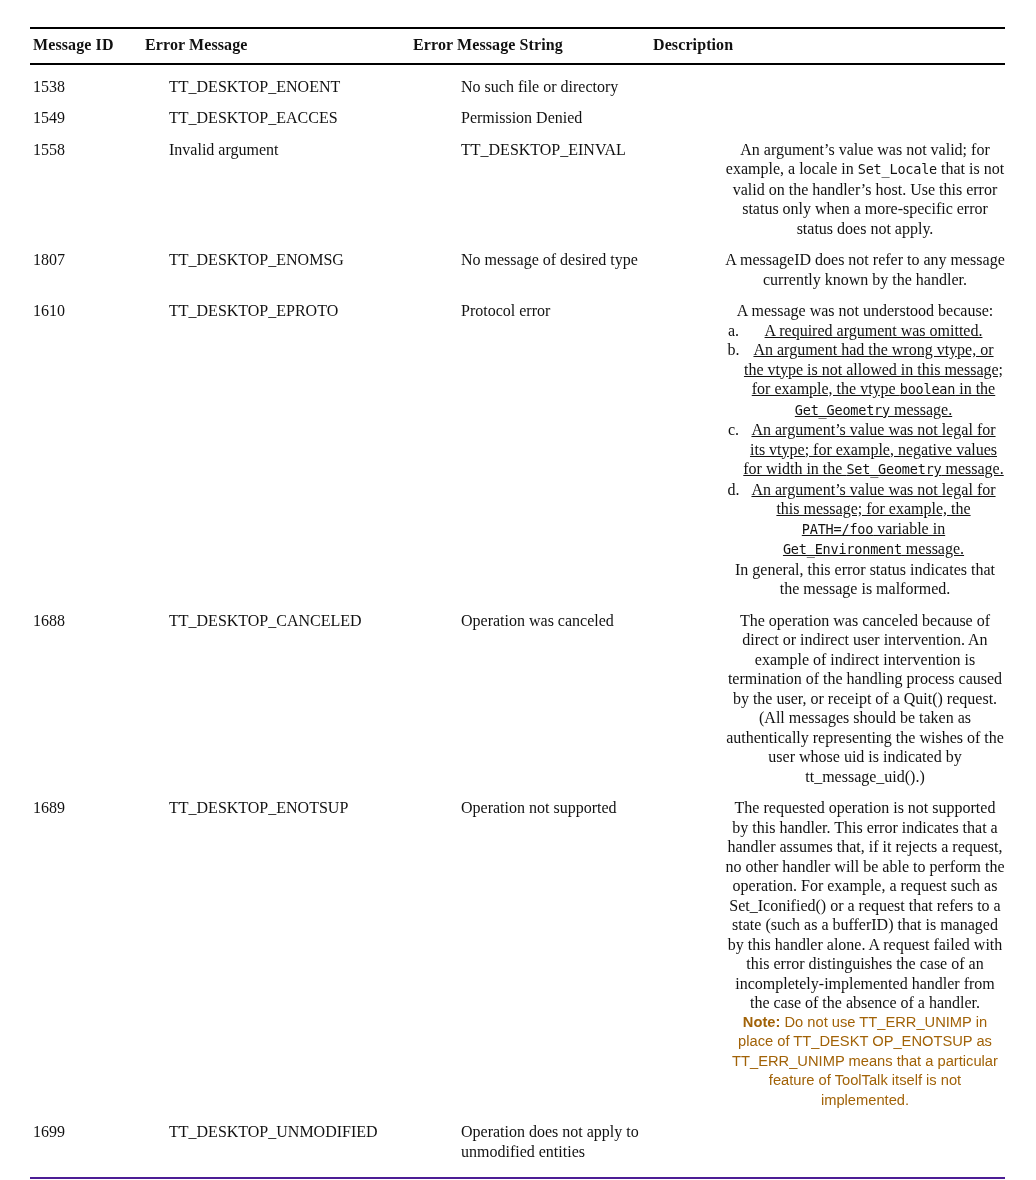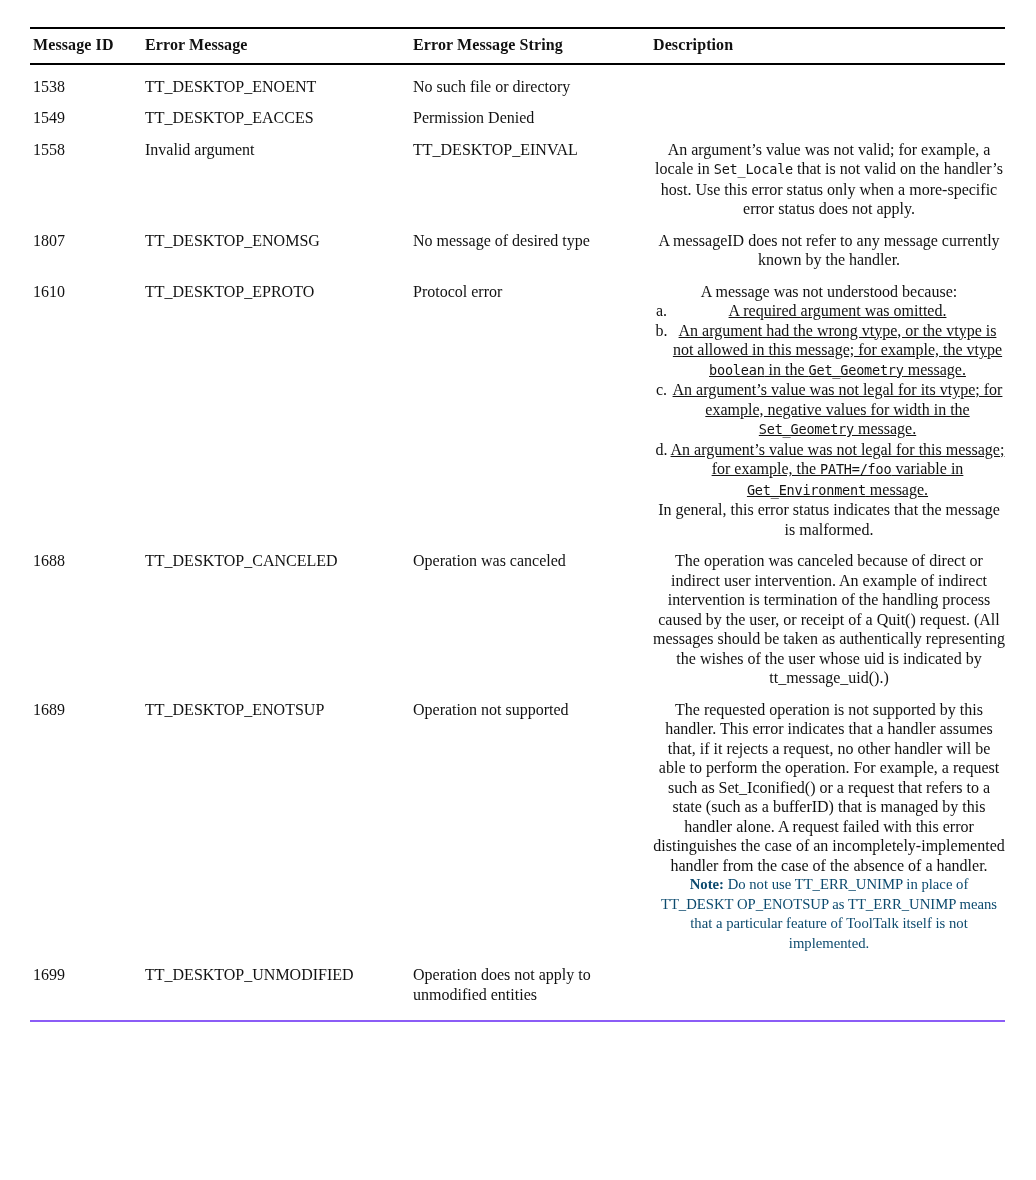--- a/index.html
+++ b/index.html
@@ -14,37 +14,38 @@
     color: #111111;
     font-family: "Liberation Serif", serif;
     font-size: 16px;
     line-height: 19.5px;
   }
   .page {
     padding: 27px 31px 0 30px;
   }
   .table {
     border-top: 2px solid #000000;
-    border-bottom: 2px solid #8b5cf6;
+    border-bottom: 2px solid #4c1d95;
   }
   .thead {
     display: grid;
     grid-template-columns: 112px 268px 240px 1fr;
     border-bottom: 2px solid #000000;
     font-weight: bold;
     padding: 6px 0 8px 0;
   }
   .thead .hcell {
     padding-left: 3px;
     padding-right: 10px;
     letter-spacing: 0.1px;
   }
   .row {
     display: grid;
     grid-template-columns: 112px 268px 240px 1fr;
+    gap: 24px;
   }
   .cell {
     padding: 12px 12px 0 3px;
   }
   .cell.desc {
     padding-right: 0;
     text-align: center;
   }
   .tbody {
     padding-bottom: 16px;
@@ -60,24 +61,24 @@
   .li .libody {
     flex: 1 1 auto;
     text-decoration: underline;
   }
   .code {
     font-family: "DejaVu Sans Mono", monospace;
     font-size: 13.5px;
     letter-spacing: -0.2px;
   }
   .note {
-    font-family: Liberation Serif, serif;
+    font-family: Liberation Sans, sans-serif;
     font-size: 14.7px;
     line-height: 19.5px;
-    color: #0c4a6e;
+    color: #a16207;
   }
   .b { font-weight: bold; }
 </style>
 </head>
 <body>
 
 <div class="page">
   <div class="table">
     <div class="thead">
       <div class="hcell">Message ID</div>

